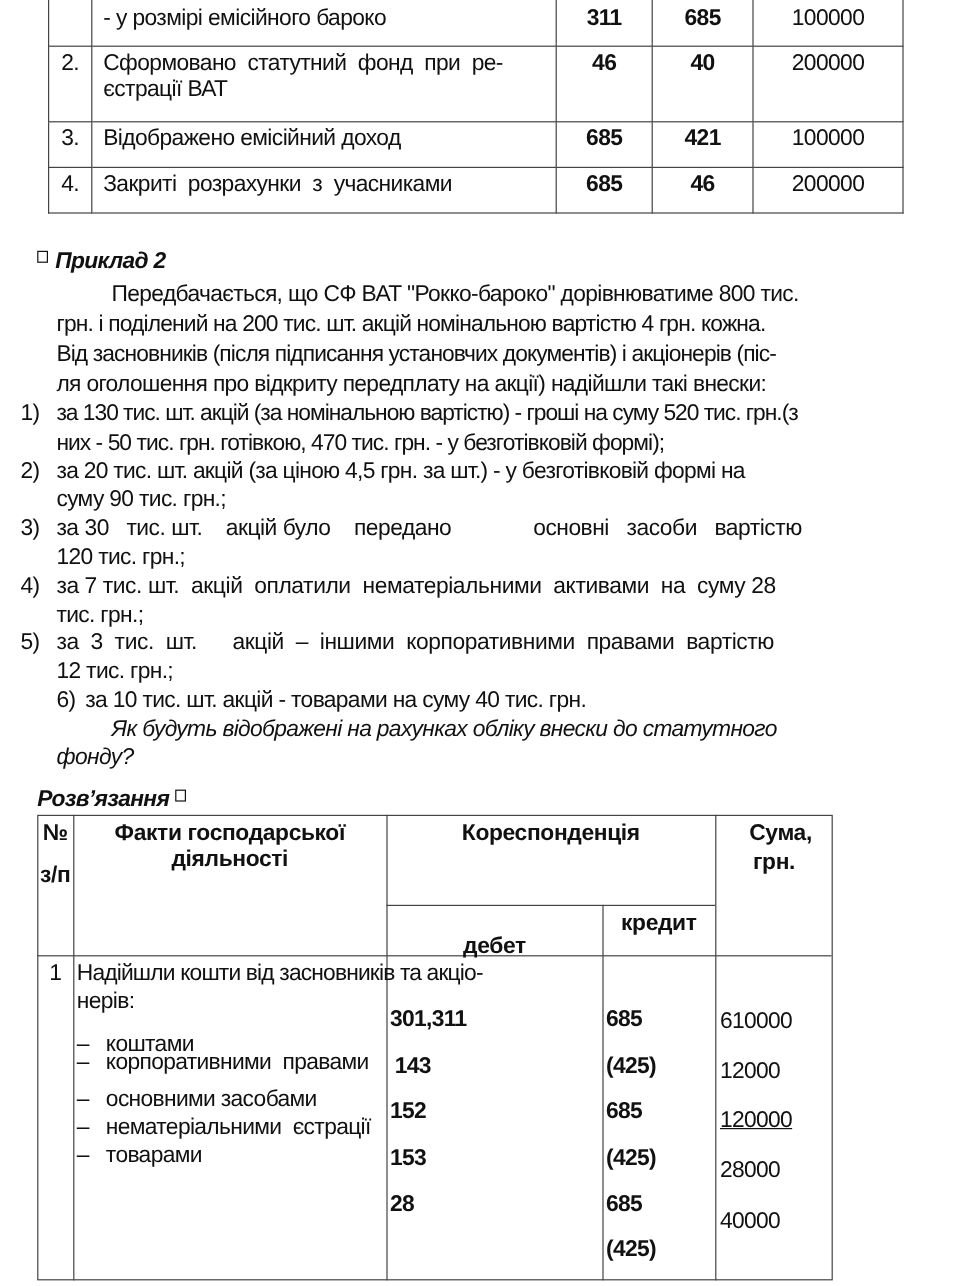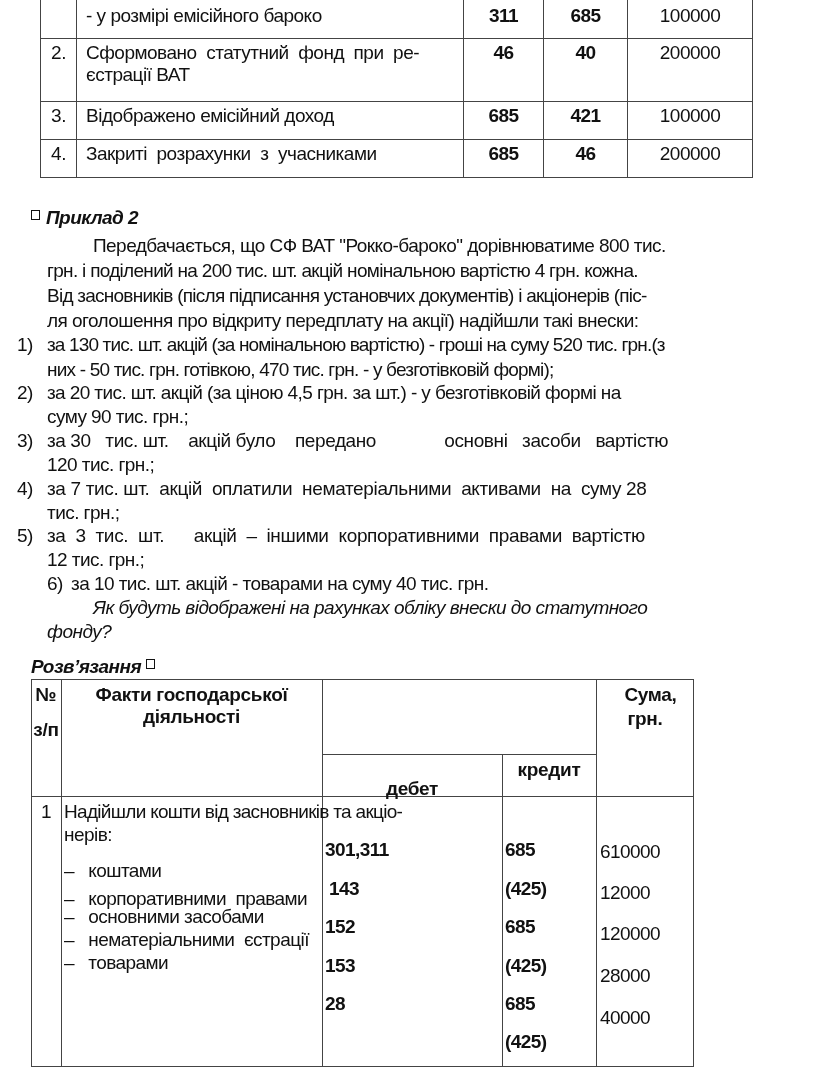--- a/index.html
+++ b/index.html
@@ -108,46 +108,47 @@
   <div class="abs" style="left:30px; top:0; width:1px; height:388px; background:#444;"></div>
   <div class="abs" style="left:291px; top:0; width:1px; height:388px; background:#444;"></div>
   <div class="abs" style="left:471px; top:75px; width:1px; height:313px; background:#444;"></div>
   <div class="abs" style="left:565px; top:0; width:1px; height:388px; background:#444;"></div>
   <div class="abs" style="left:291px; top:75px; width:274px; height:1px; background:#444;"></div>
   <div class="abs" style="left:0; top:117px; width:662px; height:1px; background:#444;"></div>
 
   <div class="abs hdr c" style="left:0; top:5px; width:30px;">№</div>
   <div class="abs hdr c" style="left:0; top:40px; width:30px;">з/п</div>
   <div class="abs hdr c" style="left:30px; top:5px; width:261px;">Факти господарської діяльності</div>
+  <div class="abs hdr c" style="left:291px; top:5px; width:274px;">Кореспонденція</div>
   <div class="abs hdr c" style="left:291px; top:80px; width:180px;margin-top:19px;">дебет</div>
   <div class="abs hdr c" style="left:471px; top:80px; width:94px;">кредит</div>
   <div class="abs hdr c" style="left:565px; top:5px; width:109px;">Сума,</div>
   <div class="abs hdr c" style="left:565px; top:29px; width:98px;">грн.</div>
 
   <div class="abs c line" style="left:0; top:122px; width:30px;">1</div>
   <div class="line" style="left:33px; top:122px; letter-spacing:-0.7px;">Надійшли кошти від засновників та акціо-</div>
   <div class="line" style="left:33px; top:145px;">нерів:</div>
 
   <div class="line" style="left:33px; top:181px;">–&nbsp;&nbsp;&nbsp;<span>коштами</span></div>
-  <div class="line" style="left:33px; top:209px; white-space:pre;">–   <span>корпоративними  правами</span></div>
+  <div class="line" style="left:33px; top:196px; white-space:pre;">–   <span>корпоративними  правами</span></div>
   <div class="line" style="left:33px; top:227px;">–&nbsp;&nbsp;&nbsp;<span>основними засобами</span></div>
   <div class="line" style="left:33px; top:250px; white-space:pre;">–   <span>нематеріальними  єстрації</span></div>
   <div class="line" style="left:33px; top:273px;">–&nbsp;&nbsp;&nbsp;<span>товарами</span></div>
 
   <div class="line b" style="left:294px; top:160px;">301,311</div>
   <div class="line b" style="left:298px; top:199px;"> 143</div>
   <div class="line b" style="left:294px; top:237px;">152</div>
   <div class="line b" style="left:294px; top:276px;">153</div>
   <div class="line b" style="left:294px; top:314px;">28</div>
 
   <div class="line b" style="left:474px; top:160px;">685</div>
   <div class="line b" style="left:474px; top:199px;">(425)</div>
   <div class="line b" style="left:474px; top:237px;">685</div>
   <div class="line b" style="left:474px; top:276px;">(425)</div>
   <div class="line b" style="left:474px; top:314px;">685</div>
   <div class="line b" style="left:474px; top:352px;">(425)</div>
 
   <div class="line" style="left:569px; top:162px;">610000</div>
   <div class="line" style="left:569px; top:203px;">12000</div>
-  <div class="line" style="left:569px; top:244px;">120000</div>
+  <div class="line" style="left:569px; top:244px;text-decoration:underline;">120000</div>
   <div class="line" style="left:569px; top:286px;">28000</div>
   <div class="line" style="left:569px; top:328px;">40000</div>
 </div>
 
 </body></html>

